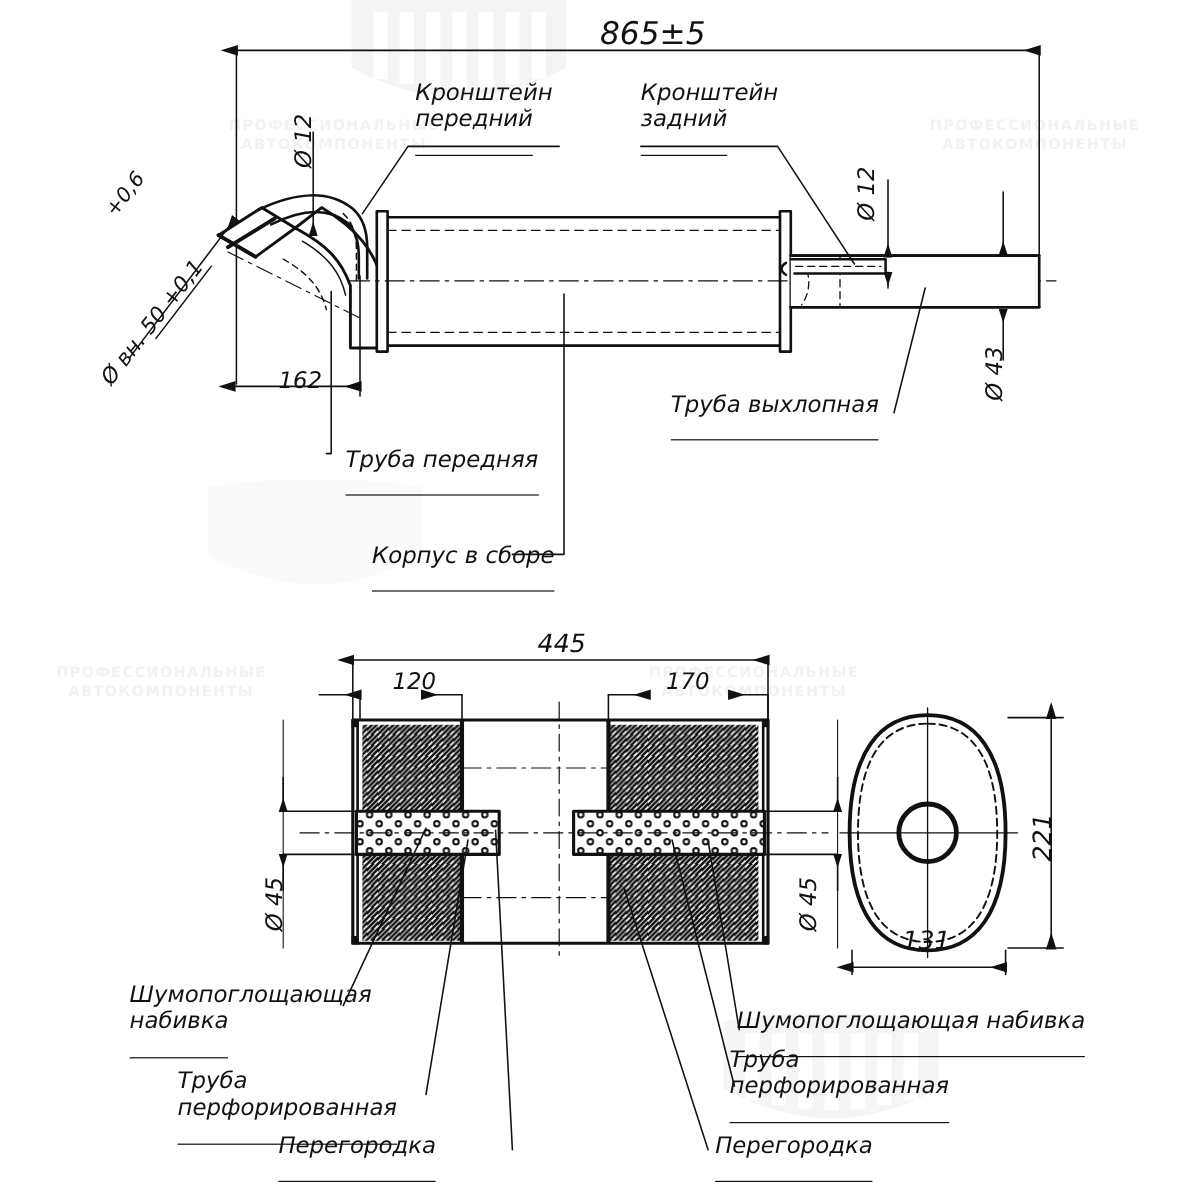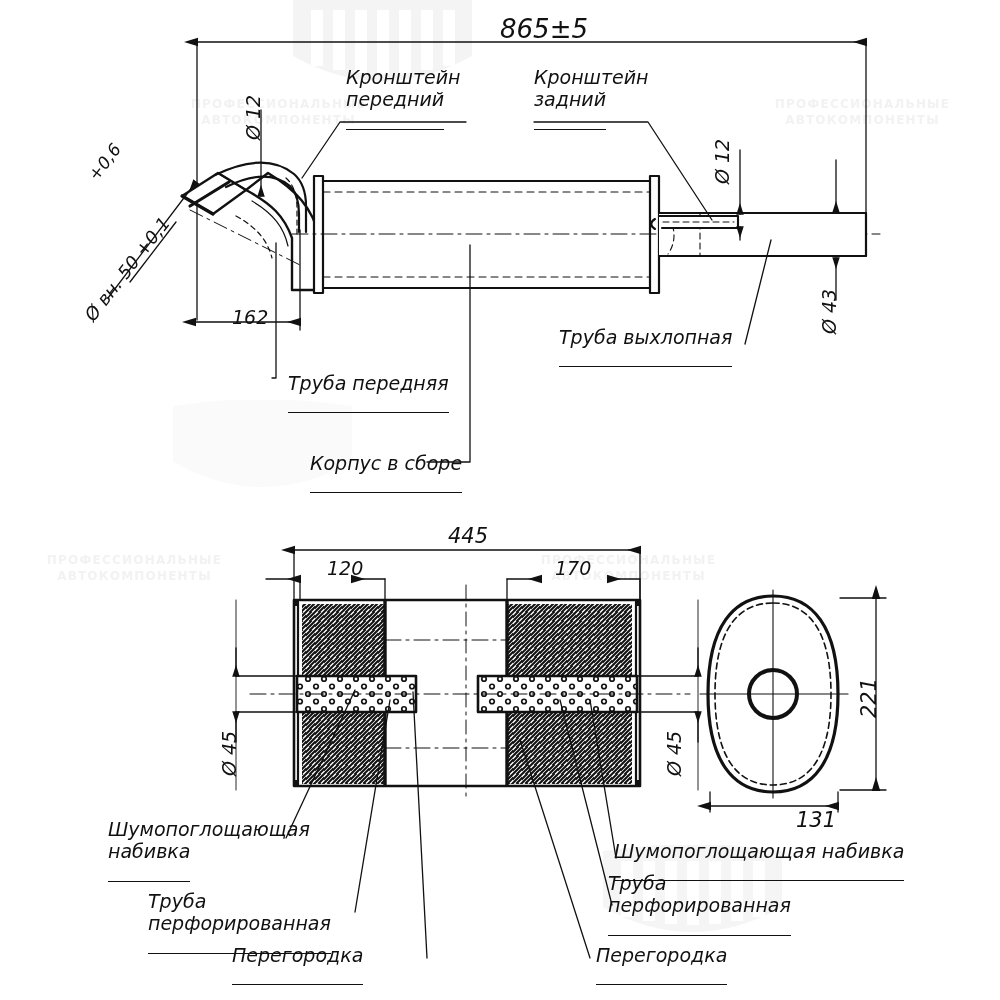--- a/index.html
+++ b/index.html
@@ -381,21 +381,21 @@
   <div class="dim rot90" style="left:218px;top:776px;">
     <span>Ø 45</span>
   </div>
   <div class="dim rot90" style="left:663px;top:776px;">
     <span>Ø 45</span>
   </div>
 
   <div class="dim rot90" style="left:857px;top:718px;font-size:21px;">
     <span>221</span>
   </div>
-  <div class="dim" style="left:752px;top:808px;font-size:21px;margin-left:44px;">
+  <div class="dim" style="left:752px;top:772px;font-size:21px;">
     <span>131</span>
   </div>
 
   <div class="lbl ttl" style="left:108px;top:818px;width:218px;">
     <span>Шумопоглощающая</span><br>
     <span class="u">набивка</span>
   </div>
   <div class="lbl ttl" style="left:148px;top:890px;width:200px;">
     <span>Труба</span><br>
     <span class="u">перфорированная</span>

